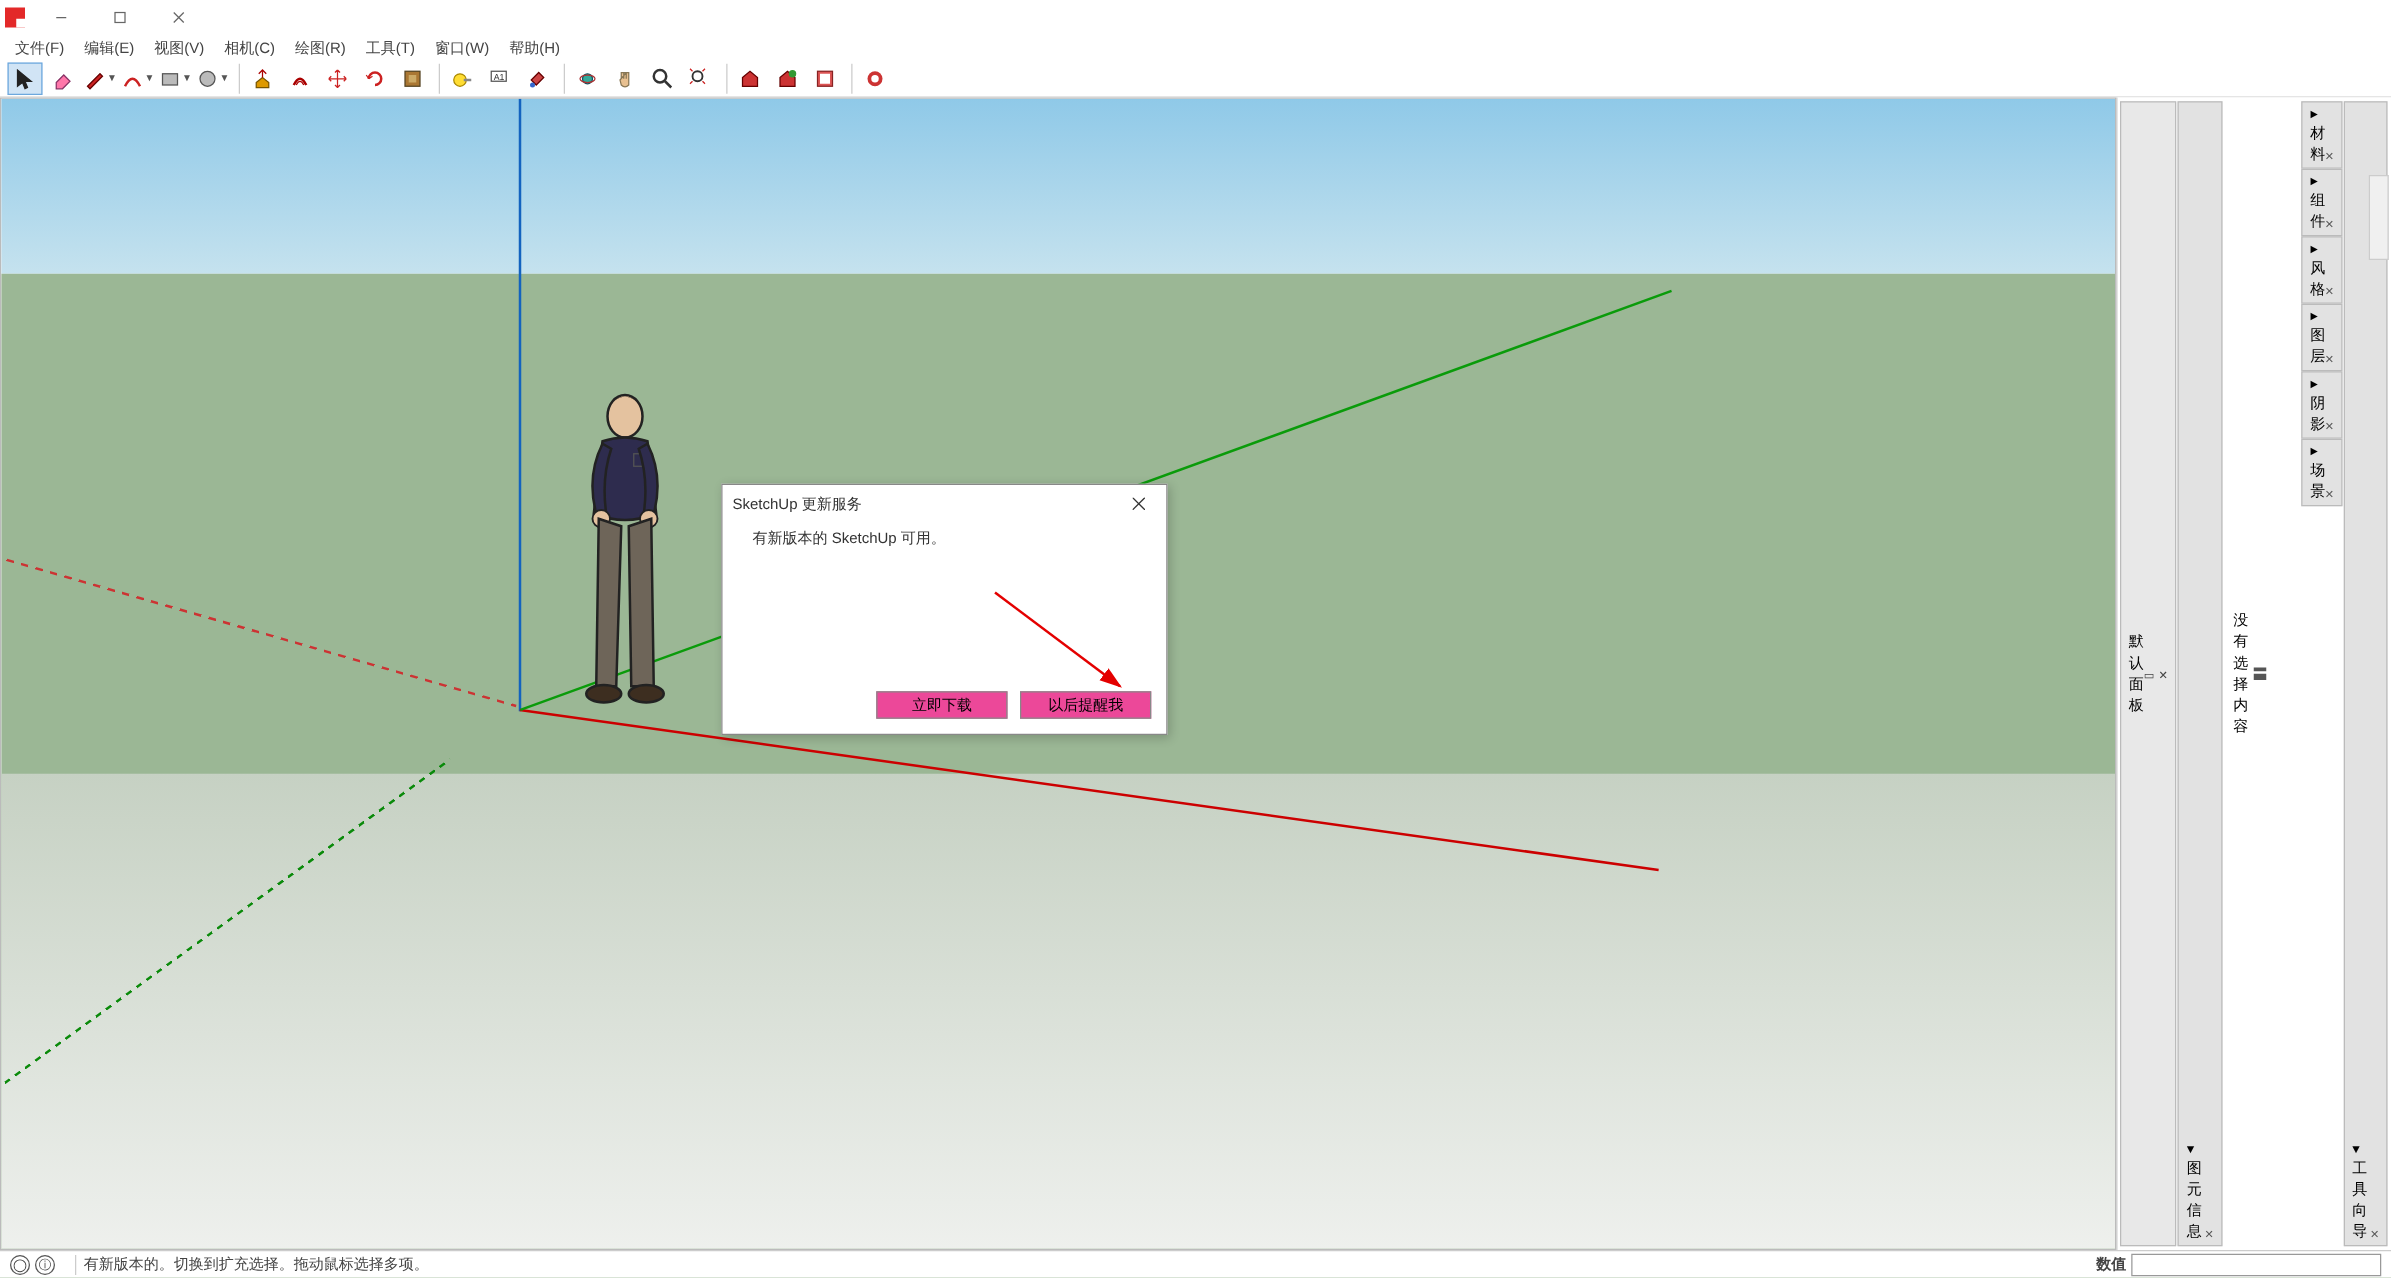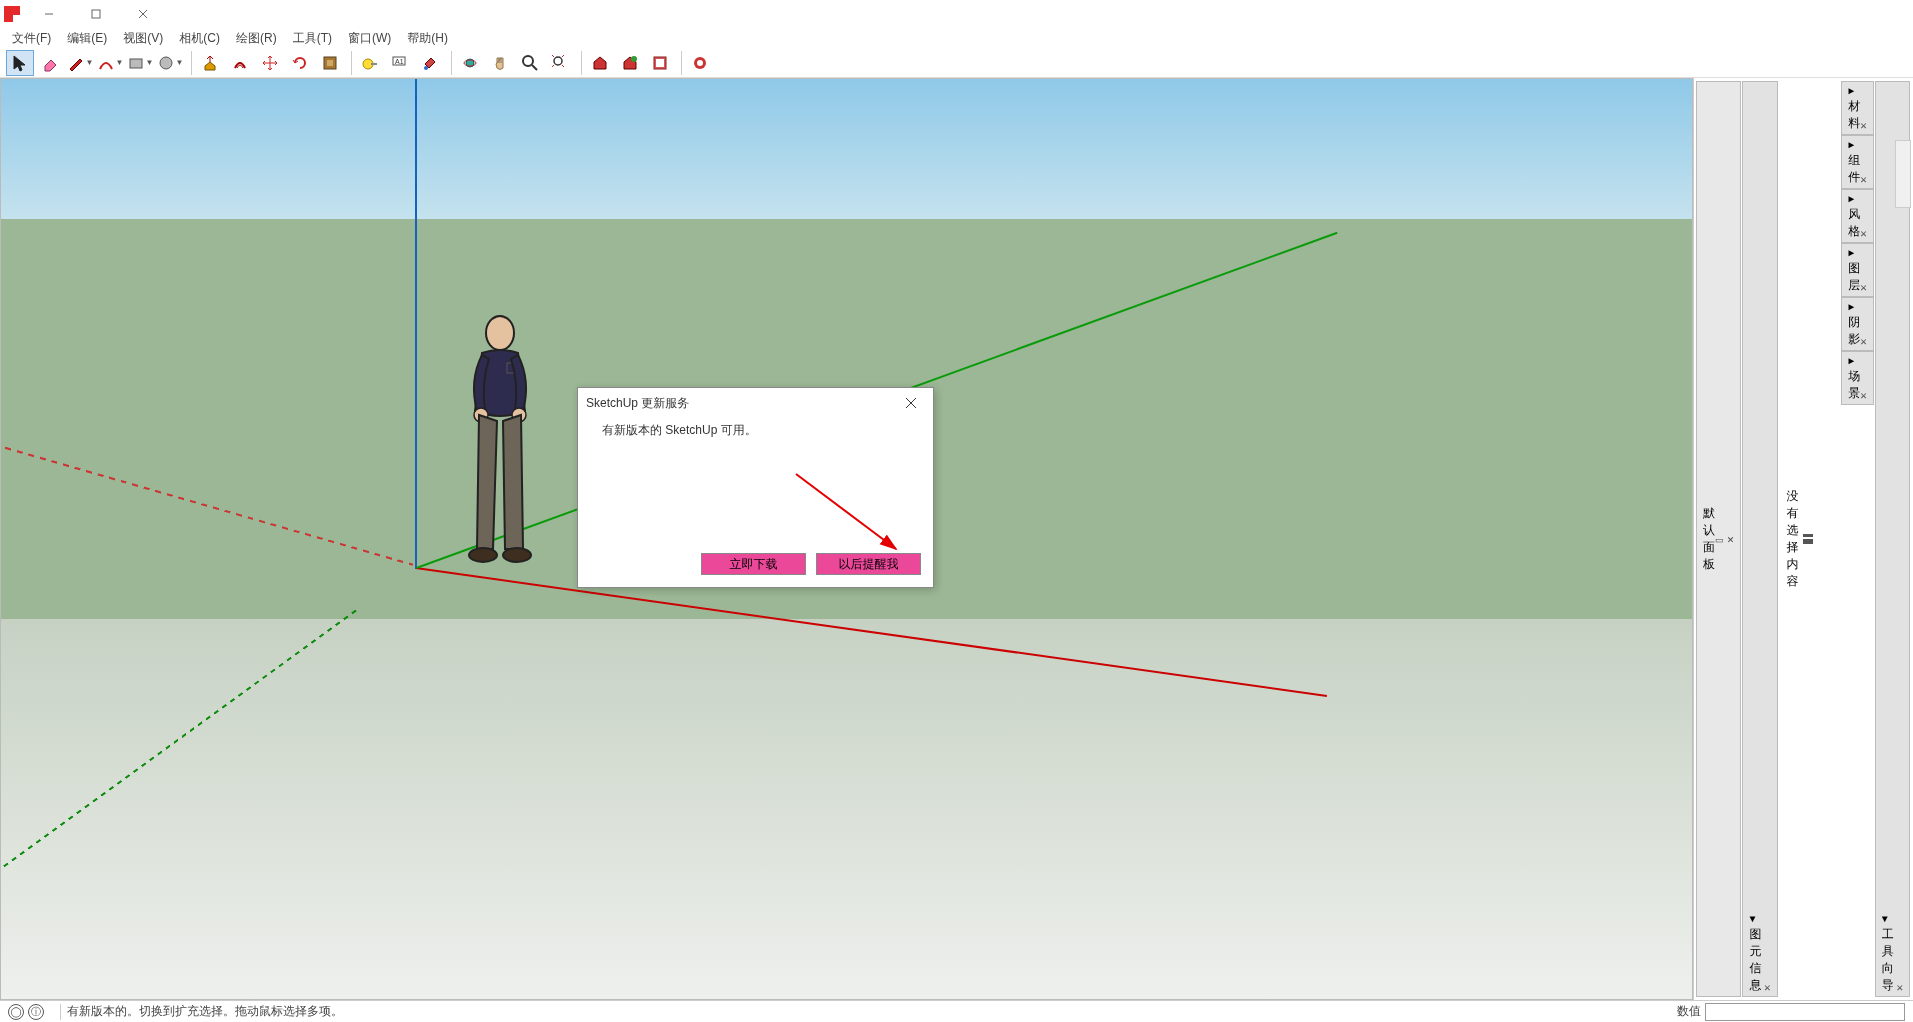--- a/index.html
+++ b/index.html
@@ -197,21 +197,21 @@
       padding: 0 8px;
       color:#444; font-size:12px;
     }
     .status-icons { display:flex; gap:4px; margin-right:10px; }
     .status-icon {
       width:16px; height:16px; border:1.5px solid #555; border-radius:50%;
       display:flex; align-items:center; justify-content:center; font-size:10px;
     }
     .status-sep { width:1px; height:16px; background:#ccc; margin:0 6px; }
     .status-right {
-      margin-left:auto; display:flex; align-items:flex-start; gap:4px;
+      margin-left:auto; display:flex; align-items:flex-start; gap:4px;font-weight:bold;
     }
     .status-input {
       width:200px; height:18px; border:1px solid #999; background:#fff;
     }
     .scrollbar-stub {
       position:absolute; right:2px; top:140px; width:16px; height:68px;
       background:#f0f0f0; border:1px solid #ccc;
     }
     .tray-btn { font-size:9px; color:#444; cursor:pointer; }
     .elem-info-icon { width:12px; height:12px; display:flex; align-items:center; }

